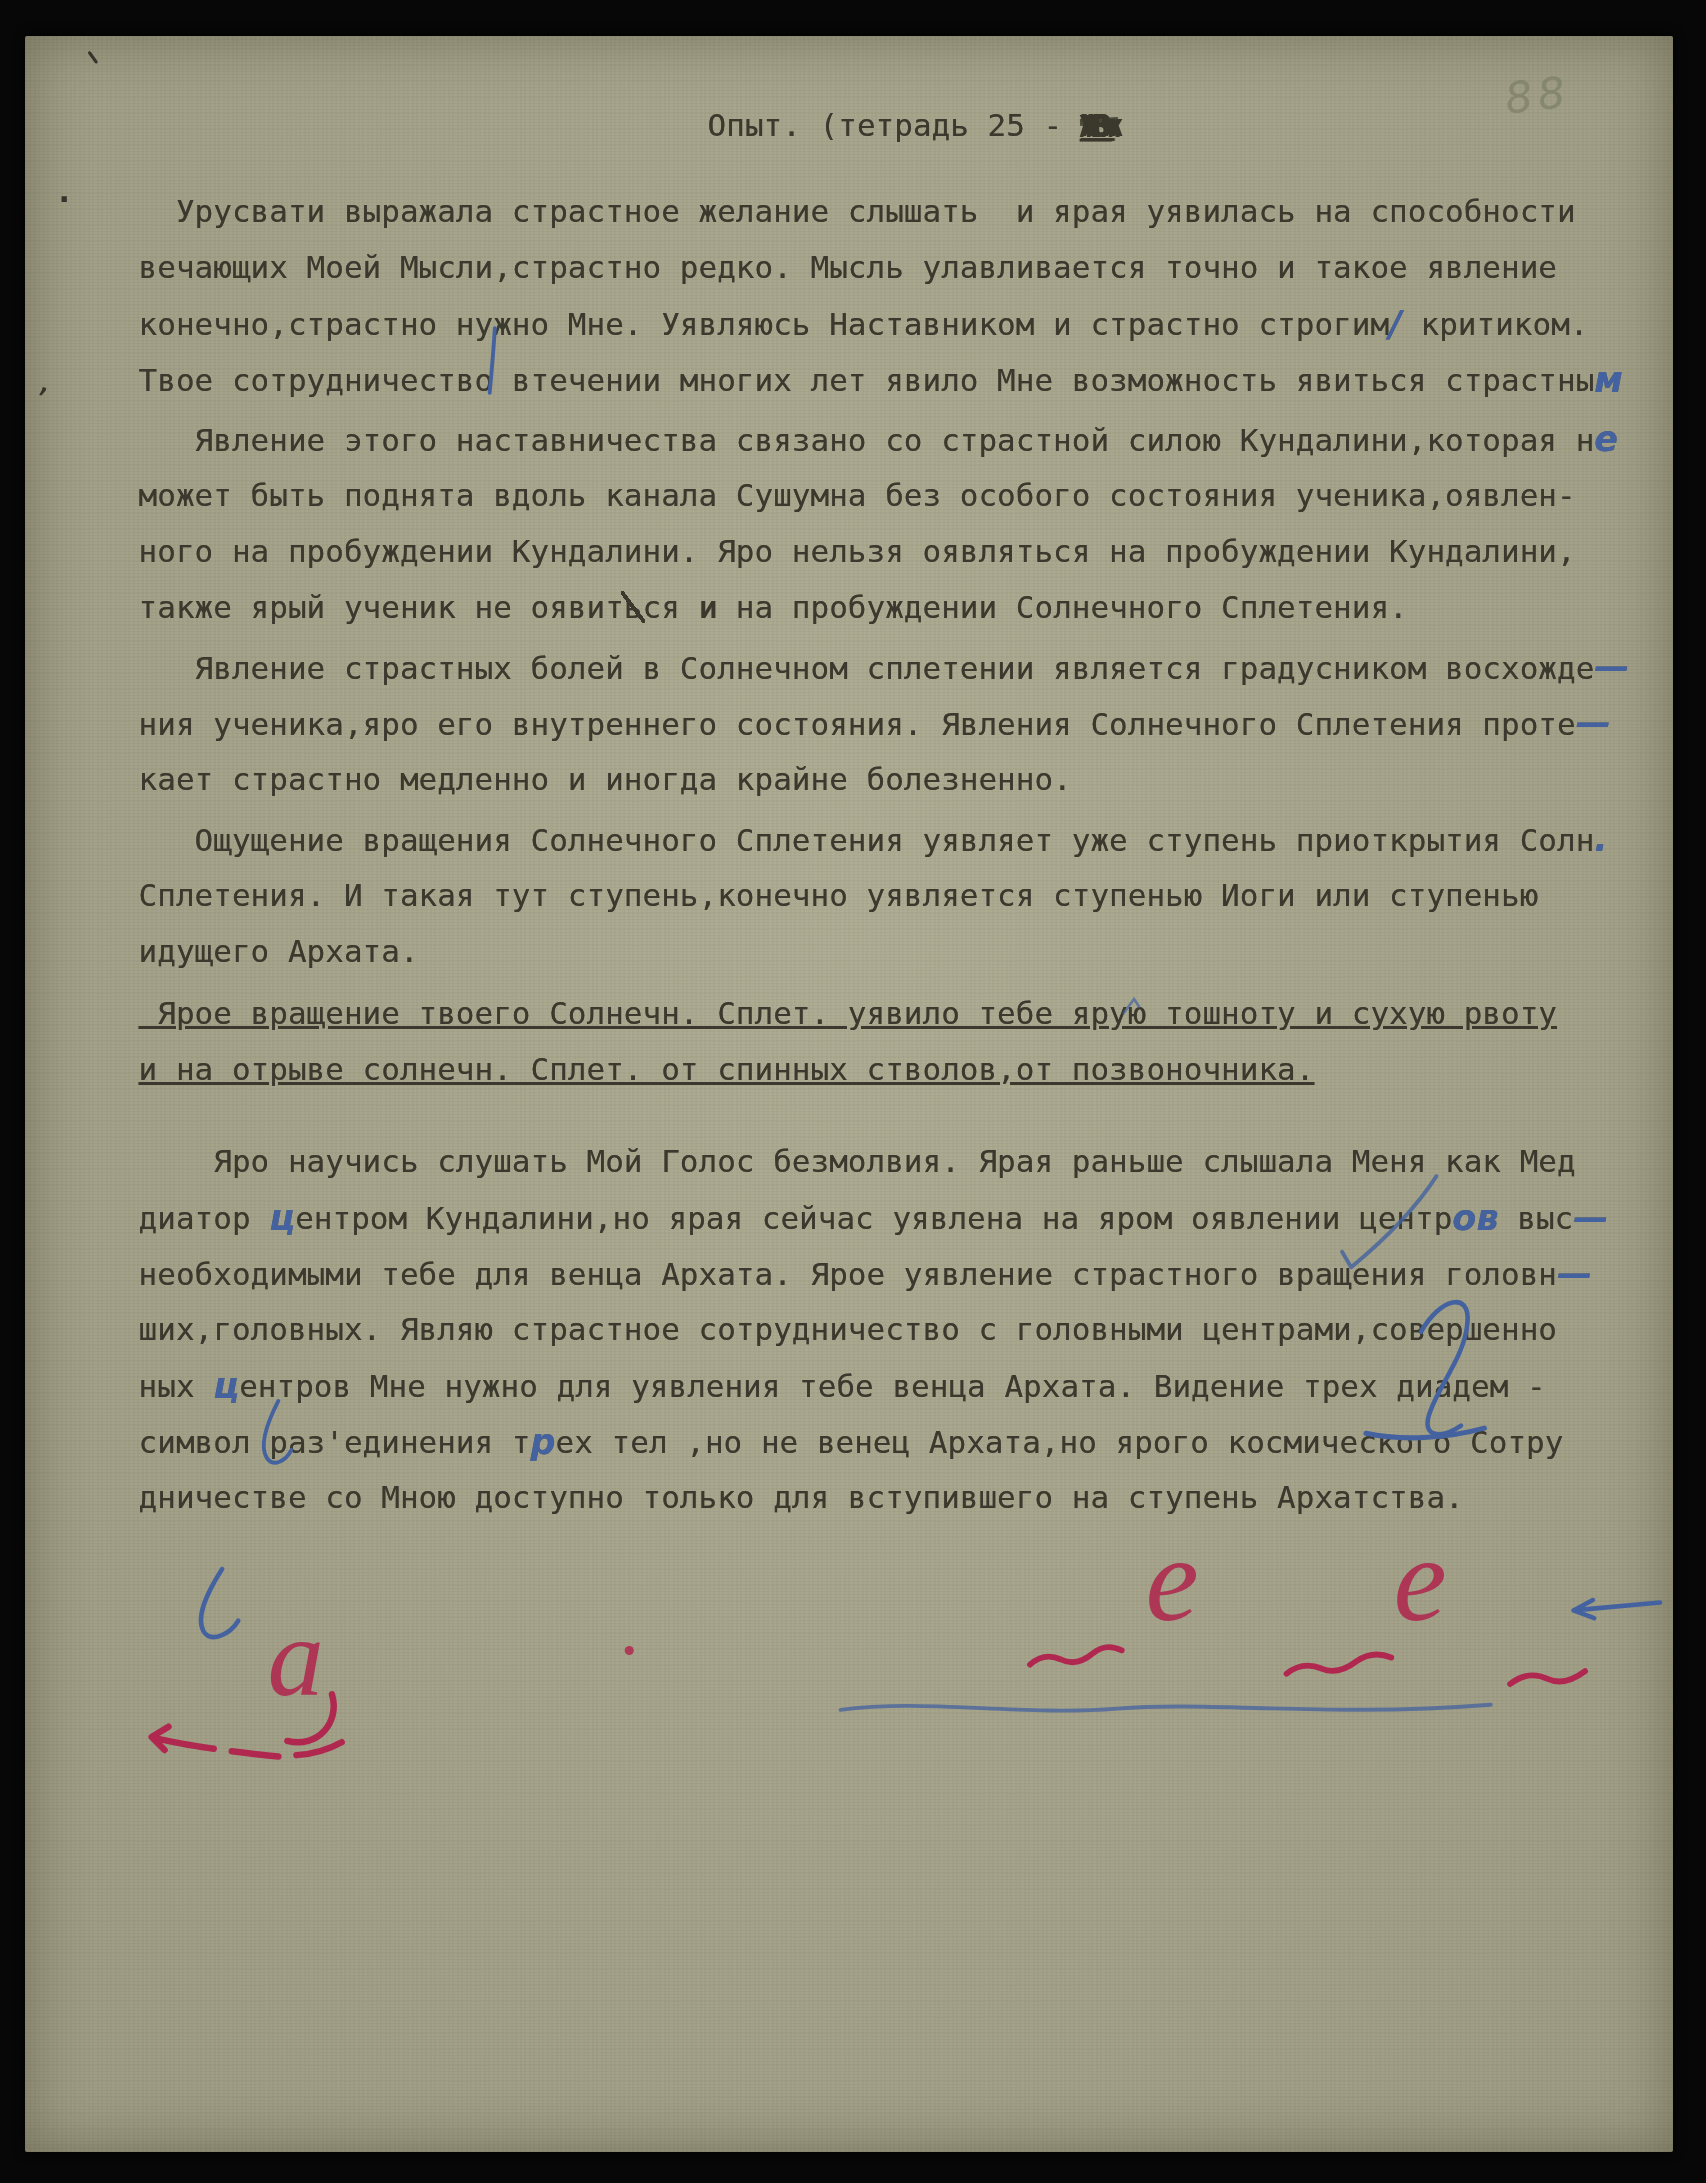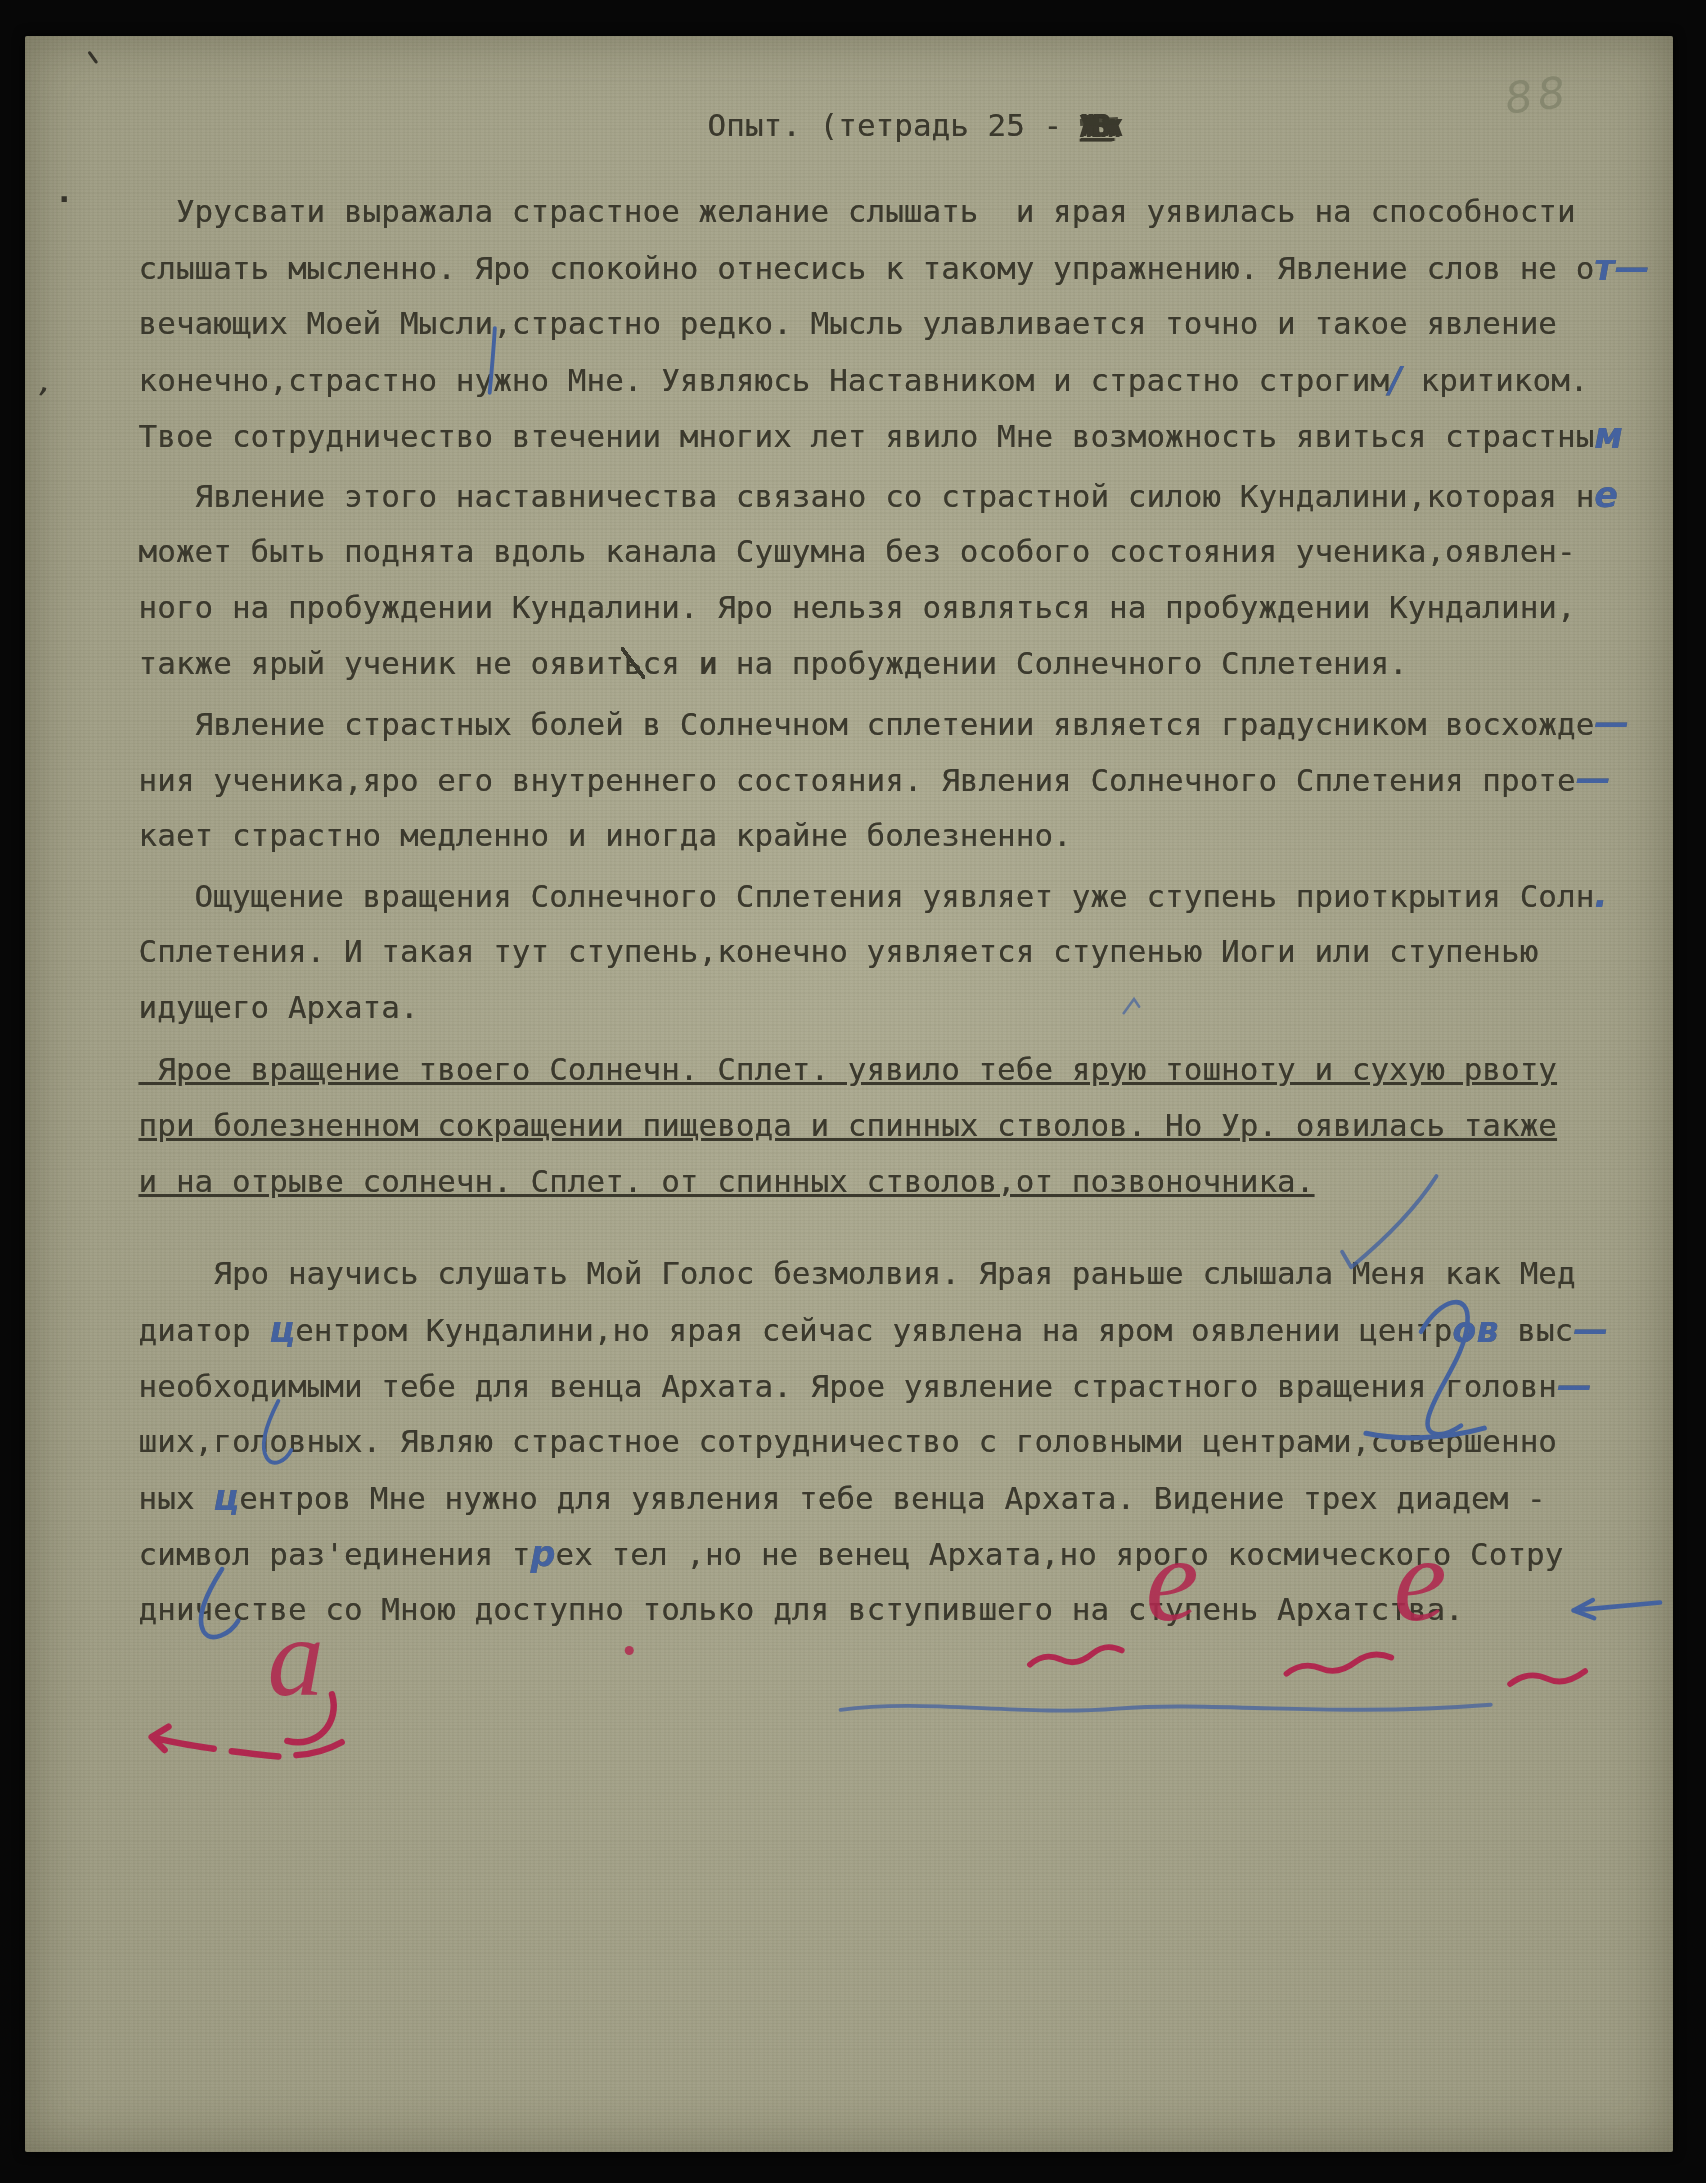--- a/index.html
+++ b/index.html
@@ -57,21 +57,20 @@
     <div class="pencil-num">88</div>
 
     <div class="margin-mark mm-dot">·</div>
     <div class="margin-mark mm-tick">‚</div>
 
     <div class="textblock">
       <div class="doc-title"><span>Опыт. (тетрадь 25 - </span><span class="seg-x">ЖВж</span></div>
       <div id="paras">
           <div class="para p1">
             <div class="line"><span class="seg-t">  Урусвати выражала страстное желание слышать  и ярая уявилась на способности</span></div>
-            <div class="line"><span class="seg-t">слышать мысленно. Яро спокойно отнесись к такому упражнению. Явление слов не о</span><span class="seg-b">т—</span></div>
             <div class="line"><span class="seg-t">вечающих Моей Мысли,страстно редко. Мысль улавливается точно и такое явление</span></div>
             <div class="line"><span class="seg-t">конечно,страстно нужно Мне. Уявляюсь Наставником и страстно строгим</span><span class="seg-b">/</span><span class="seg-t"> критиком.</span></div>
             <div class="line"><span class="seg-t">Твое сотрудничество втечении многих лет явило Мне возможность явиться страстны</span><span class="seg-b">м</span></div>
           </div>
           <div class="para p2">
             <div class="line"><span class="seg-t">   Явление этого наставничества связано со страстной силою Кундалини,которая н</span><span class="seg-b">е</span></div>
             <div class="line"><span class="seg-t">может быть поднята вдоль канала Сушумна без особого состояния ученика,оявлен-</span></div>
             <div class="line"><span class="seg-t">ного на пробуждении Кундалини. Яро нельзя оявляться на пробуждении Кундалини,</span></div>
             <div class="line"><span class="seg-t">также ярый ученик не оявит</span><span class="seg-s">ь</span><span class="seg-t">ся </span><span class="seg-bb">и</span><span class="seg-t"> на пробуждении Солнечного Сплетения.</span></div>
           </div>
@@ -80,21 +79,20 @@
             <div class="line"><span class="seg-t">ния ученика,яро его внутреннего состояния. Явления Солнечного Сплетения проте</span><span class="seg-b">—</span></div>
             <div class="line"><span class="seg-t">кает страстно медленно и иногда крайне болезненно.</span></div>
           </div>
           <div class="para p4">
             <div class="line"><span class="seg-t">   Ощущение вращения Солнечного Сплетения уявляет уже ступень приоткрытия Солн</span><span class="seg-b">.</span></div>
             <div class="line"><span class="seg-t">Сплетения. И такая тут ступень,конечно уявляется ступенью Иоги или ступенью</span></div>
             <div class="line"><span class="seg-t">идущего Архата.</span></div>
           </div>
           <div class="para p5">
             <div class="line"><span class="seg-t"> Ярое вращение твоего Солнечн. Сплет. уявило тебе ярую тошноту и сухую рвоту</span></div>
-            <div class="line"><span class="seg-t">при болезненном сокращении пищевода и спинных стволов. Но Ур. оявилась также</span></div>
             <div class="line"><span class="seg-t">и на отрыве солнечн. Сплет. от спинных стволов,от позвоночника.</span></div>
           </div>
           <div class="para p6">
             <div class="line"><span class="seg-t">    Яро научись слушать Мой Голос безмолвия. Ярая раньше слышала Меня как Мед</span></div>
             <div class="line"><span class="seg-t">диатор </span><span class="seg-b">ц</span><span class="seg-t">ентром Кундалини,но ярая сейчас уявлена на яром оявлении центр</span><span class="seg-b">ов</span><span class="seg-t"> выс</span><span class="seg-b">—</span></div>
             <div class="line"><span class="seg-t">необходимыми тебе для венца Архата. Ярое уявление страстного вращения головн</span><span class="seg-b">—</span></div>
             <div class="line"><span class="seg-t">ших,головных. Являю страстное сотрудничество с головными центрами,совершенно</span></div>
             <div class="line"><span class="seg-t">ных </span><span class="seg-b">ц</span><span class="seg-t">ентров Мне нужно для уявления тебе венца Архата. Видение трех диадем -</span></div>
             <div class="line"><span class="seg-t">символ раз'единения т</span><span class="seg-b">р</span><span class="seg-t">ех тел ,но не венец Архата,но ярого космического Сотру</span></div>
             <div class="line"><span class="seg-t">дничестве со Мною доступно только для вступившего на ступень Архатства.</span></div>

